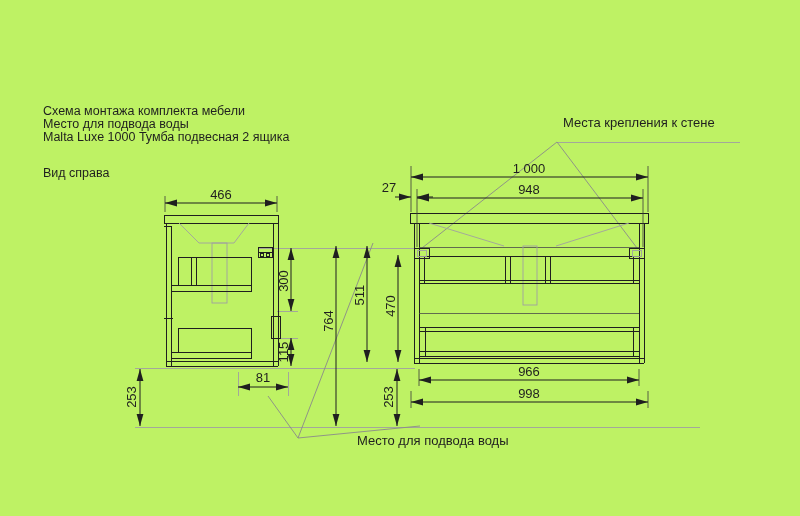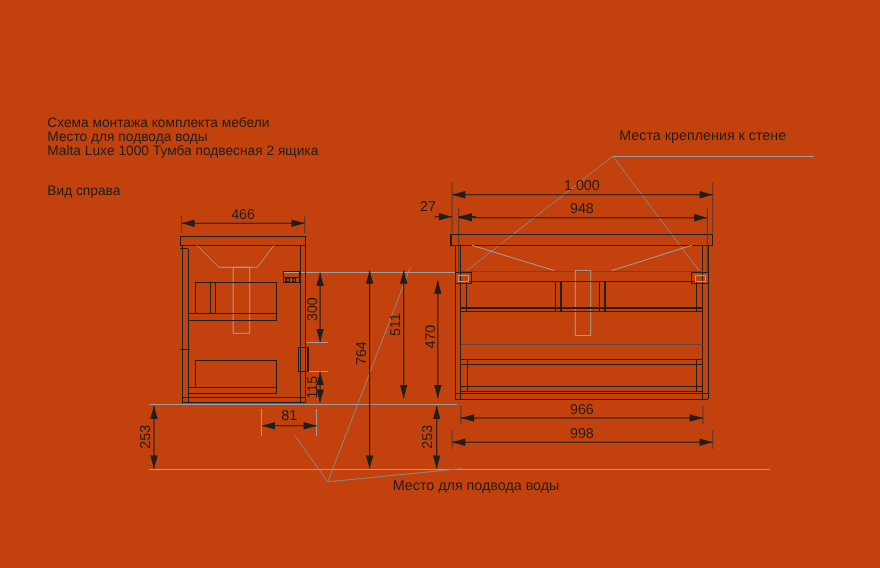--- a/index.html
+++ b/index.html
@@ -1,16 +1,16 @@
 <!DOCTYPE html>
 <html><head>
 <meta charset="utf-8">
 <style>
   html,body{margin:0;padding:0;background:#ffffff;}
-  #stage{position:relative;width:800px;height:516px;background:#c2410c;overflow:hidden;}
+  #stage{position:relative;width:800px;height:516px;background:#bef264;overflow:hidden;}
   svg{display:block;}
   text{fill:#1f1f1f;font-family:"Liberation Sans",sans-serif;font-size:13px;}
   .ttl{font-size:12.5px;}
   .kc{stroke:#1f1f1f;stroke-width:1;fill:none;shape-rendering:crispEdges;}
   .kt{stroke:#4a4a4a;stroke-width:0.8;fill:none;shape-rendering:crispEdges;}
   .g{stroke:#a0a0a0;stroke-width:0.9;fill:none;}
   .gc{stroke:#a0a0a0;stroke-width:0.9;fill:none;shape-rendering:crispEdges;}
   .l{stroke:#8a8a8a;stroke-width:0.9;fill:none;}
   .dim{stroke:#1f1f1f;stroke-width:1;fill:none;}
   .ext{stroke:#3a3a3a;stroke-width:0.8;fill:none;}

